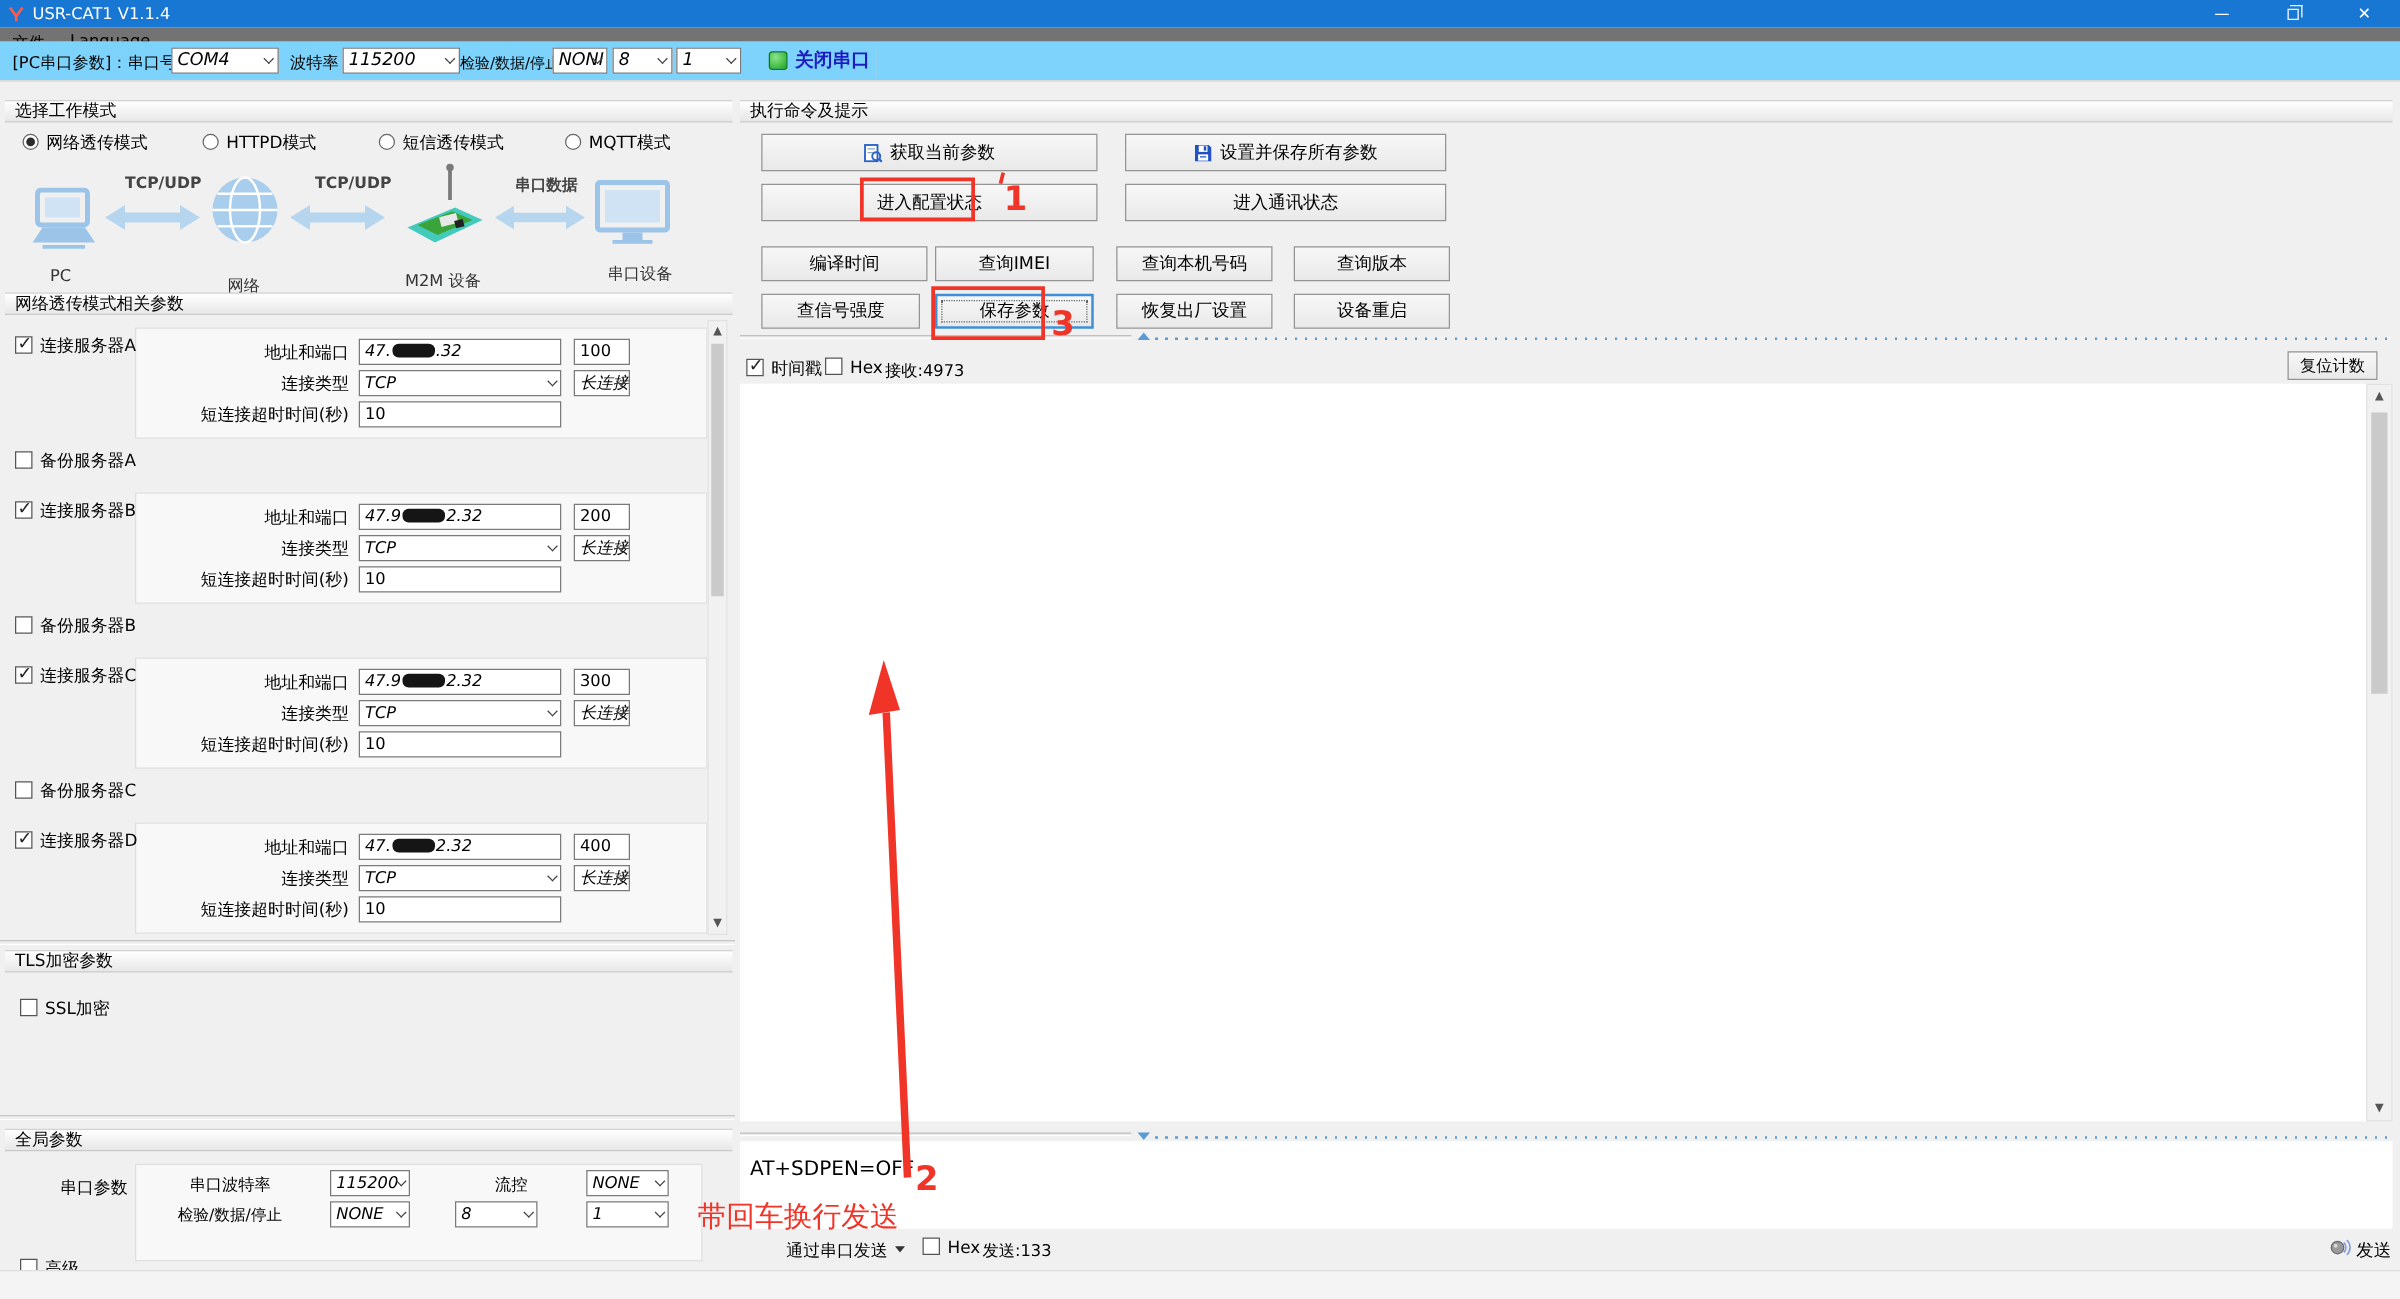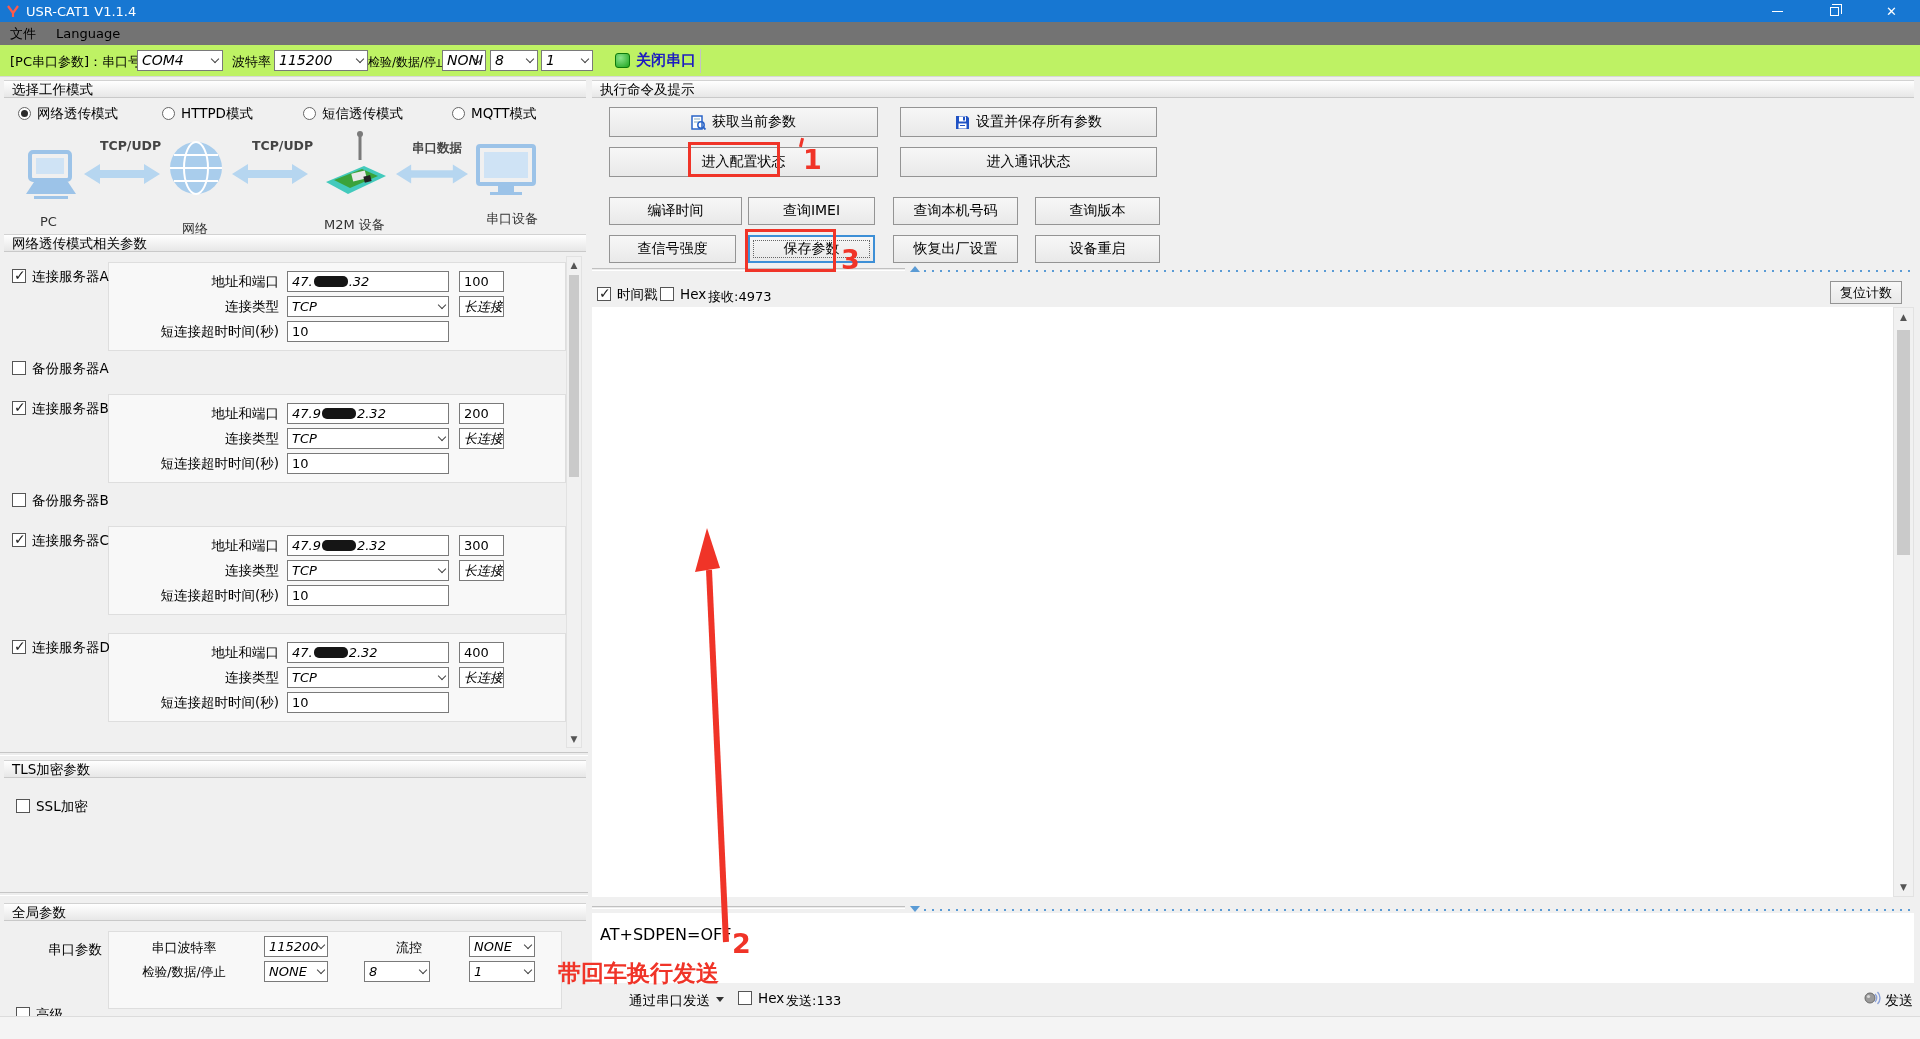--- a/index.html
+++ b/index.html
@@ -14,21 +14,21 @@
   .titlebar .spacer{flex:1}
   .wbtn{width:57px;height:22px;display:flex;align-items:center;justify-content:center;color:#fff}
   .ic-min{width:11px;height:1px;background:#fff}
   .ic-restore{width:9px;height:9px;border:1px solid #fff;position:relative}
   .ic-restore::before{content:"";position:absolute;left:1px;top:-4px;width:9px;height:9px;
                       border:1px solid #fff;border-left:none;border-bottom:none}
   .ic-close{font-size:13px;line-height:13px}
   .menubar{position:absolute;left:0;top:22px;width:1920px;height:23px;background:#737373;
            display:flex;align-items:center;font-size:13px}
   .menu-item{padding:0 10px;height:100%;display:flex;align-items:center}
-  .toolbar{position:absolute;left:0;top:45px;width:1920px;height:32px;background:#bef264;
+  .toolbar{position:absolute;left:0;top:33px;width:1920px;height:32px;background:#7dd3fc;
            border-bottom:1px solid #d8d8d8}
   .lbl{position:absolute;font-size:13px;white-space:nowrap}
   .combo{position:absolute;background:#fff;border:1px solid #7a7a7a;height:21px;line-height:19px;
          padding:0 14px 0 4px;font-size:14px;overflow:hidden;white-space:nowrap}
   .combo .chev{position:absolute;right:4px;top:5px;width:6px;height:6px;border-right:1px solid #444;
                border-bottom:1px solid #444;transform:rotate(45deg)}
   .led{position:absolute;width:15px;height:15px;border-radius:3px;border:1px solid #0c7a0c;
        background:radial-gradient(circle at 35% 30%,#8ae48a,#1ea51e)}
   .closeport{position:absolute;font-size:15px;font-weight:bold;color:#1c1cc0;white-space:nowrap}
   .vsep{position:absolute;width:1px;background:#c3c3c3}
@@ -99,21 +99,21 @@
            padding:8px 0 0 8px;overflow:hidden}
   .log-line{height:24.5px;line-height:24.5px;font-size:15.5px;white-space:pre}
   .sendarea{position:absolute;left:592px;top:913px;width:1322px;height:70px;background:#fff}
   .sendtext{position:absolute;left:8px;top:12px;font-size:16px}
   .bottombar{position:absolute;left:620px;top:983px;width:1328px;height:33px}
   .statusbar{position:absolute;left:0;top:1016px;width:1920px;height:23px;background:#f4f4f4;border-top:1px solid #dcdcdc}
   
   .ann{position:absolute;z-index:50}
   .red-rect{border:3px solid #f03428}
   .red-num{color:#f03428;font-size:27px;font-weight:bold;font-family:"DejaVu Sans",sans-serif}
-  .red-note{color:#f03428;font-size:23px;font-weight:bold;white-space:nowrap}
+  .red-note{color:#f03428;font-size:23px;font-weight:normal;white-space:nowrap}
   .red-tick{width:3px;height:9px;background:#f03428;transform:rotate(14deg)}
   .chkrow{position:absolute;white-space:nowrap;font-size:13.5px}
 </style>
 </head>
 <body>
 
 <div class="titlebar">
   <svg width="14" height="14" viewBox="0 0 14 14">
     <path d="M2 2 L7 9 L12 2 M7 9 L7 13" stroke="#ff5a4a" stroke-width="2.2" fill="none"></path>
   </svg>
@@ -281,20 +281,23 @@
       <div class="frow">
         <span class="flabel">连接类型</span>
         <span class="fcombo wide"><i>TCP</i><b class="chev"></b></span>
         <span class="fcombo small"><i>长连接</i><b class="chev"></b></span>
       </div>
       <div class="frow">
         <span class="flabel">短连接超时时间(秒)</span>
         <span class="finput wide">10</span>
       </div>
     </div>
+    <div class="backup-row">
+      <span class="cb" data-checked="false"></span><span class="cb-label">备份服务器C</span>
+    </div>
   </div>
     <div class="server-block">
     <div class="enable-row">
       <span class="cb" data-checked="true"></span><span class="cb-label">连接服务器D</span>
     </div>
     <div class="server-panel">
       <div class="frow">
         <span class="flabel">地址和端口</span>
         <span class="finput wide"><i>47.</i><i class="redact"></i><i>2.32</i></span>
         <span class="finput port">400</span>

